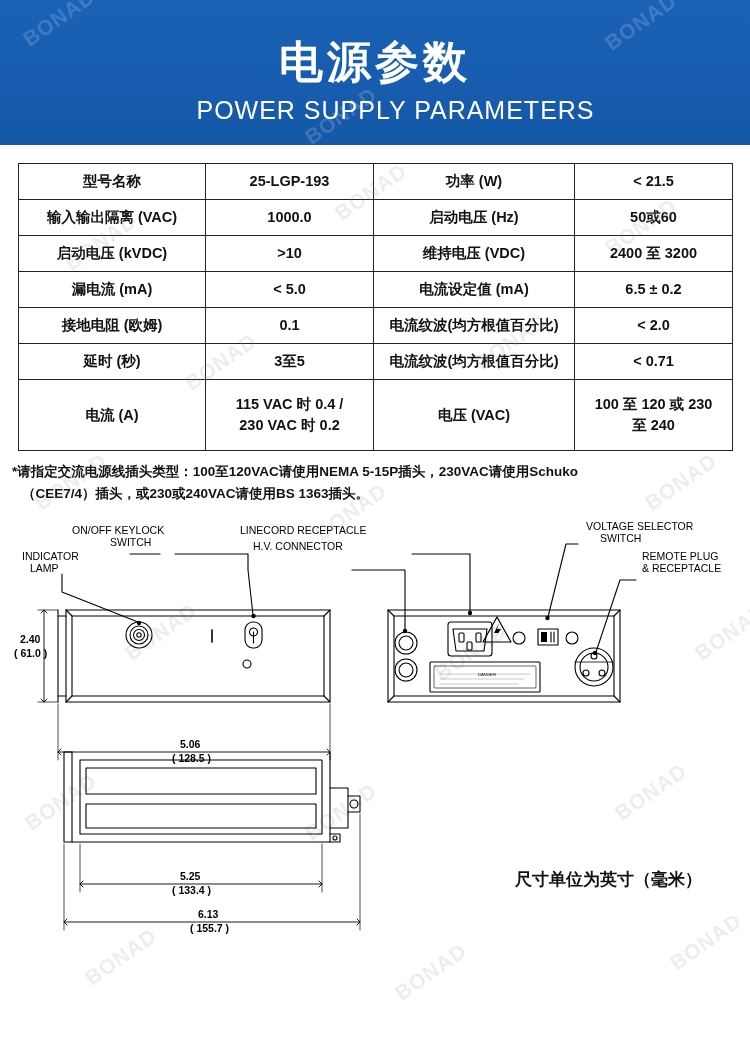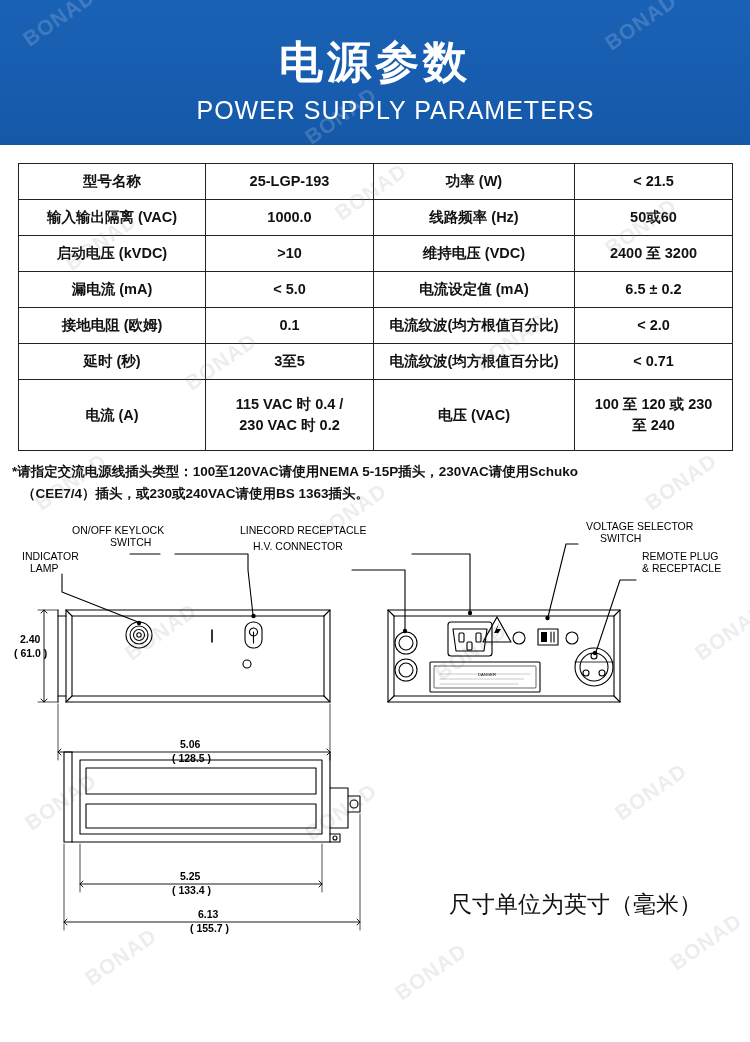--- a/index.html
+++ b/index.html
@@ -79,22 +79,22 @@
   
   .drawing {
     position: relative;
     width: 750px;
     height: 520px;
     margin-top: 6px;
   }
   .drawing svg { display:block; }
   .units {
     position:absolute;
-    right: 48px; bottom: 112px;
-    font-size: 23px; font-weight: normal;
+    right: 48px; bottom: 141px;
+    font-size: 17px; font-weight: bold;
   }
 </style>
 </head>
 <body>
 
 <div class="header">
   <div class="wm light" style="left:18px; top:6px;">BONAD</div>
   <div class="wm light" style="left:600px; top:10px;">BONAD</div>
   <div class="wm light" style="left:300px; top:104px;">BONAD</div>
   <div class="cn">电源参数</div>
@@ -130,21 +130,21 @@
     <tbody>
       <tr>
         <td>型号名称</td>
         <td>25-LGP-193</td>
         <td>功率 (W)</td>
         <td>&lt; 21.5</td>
       </tr>
       <tr>
         <td>输入输出隔离 (VAC)</td>
         <td>1000.0</td>
-        <td>线路频率 (Hz)</td>
+        <td>启动电压 (Hz)</td>
         <td>50或60</td>
       </tr>
       <tr>
         <td>启动电压 (kVDC)</td>
         <td>&gt;10</td>
         <td>维持电压 (VDC)</td>
         <td>2400 至 3200</td>
       </tr>
       <tr>
         <td>漏电流 (mA)</td>

